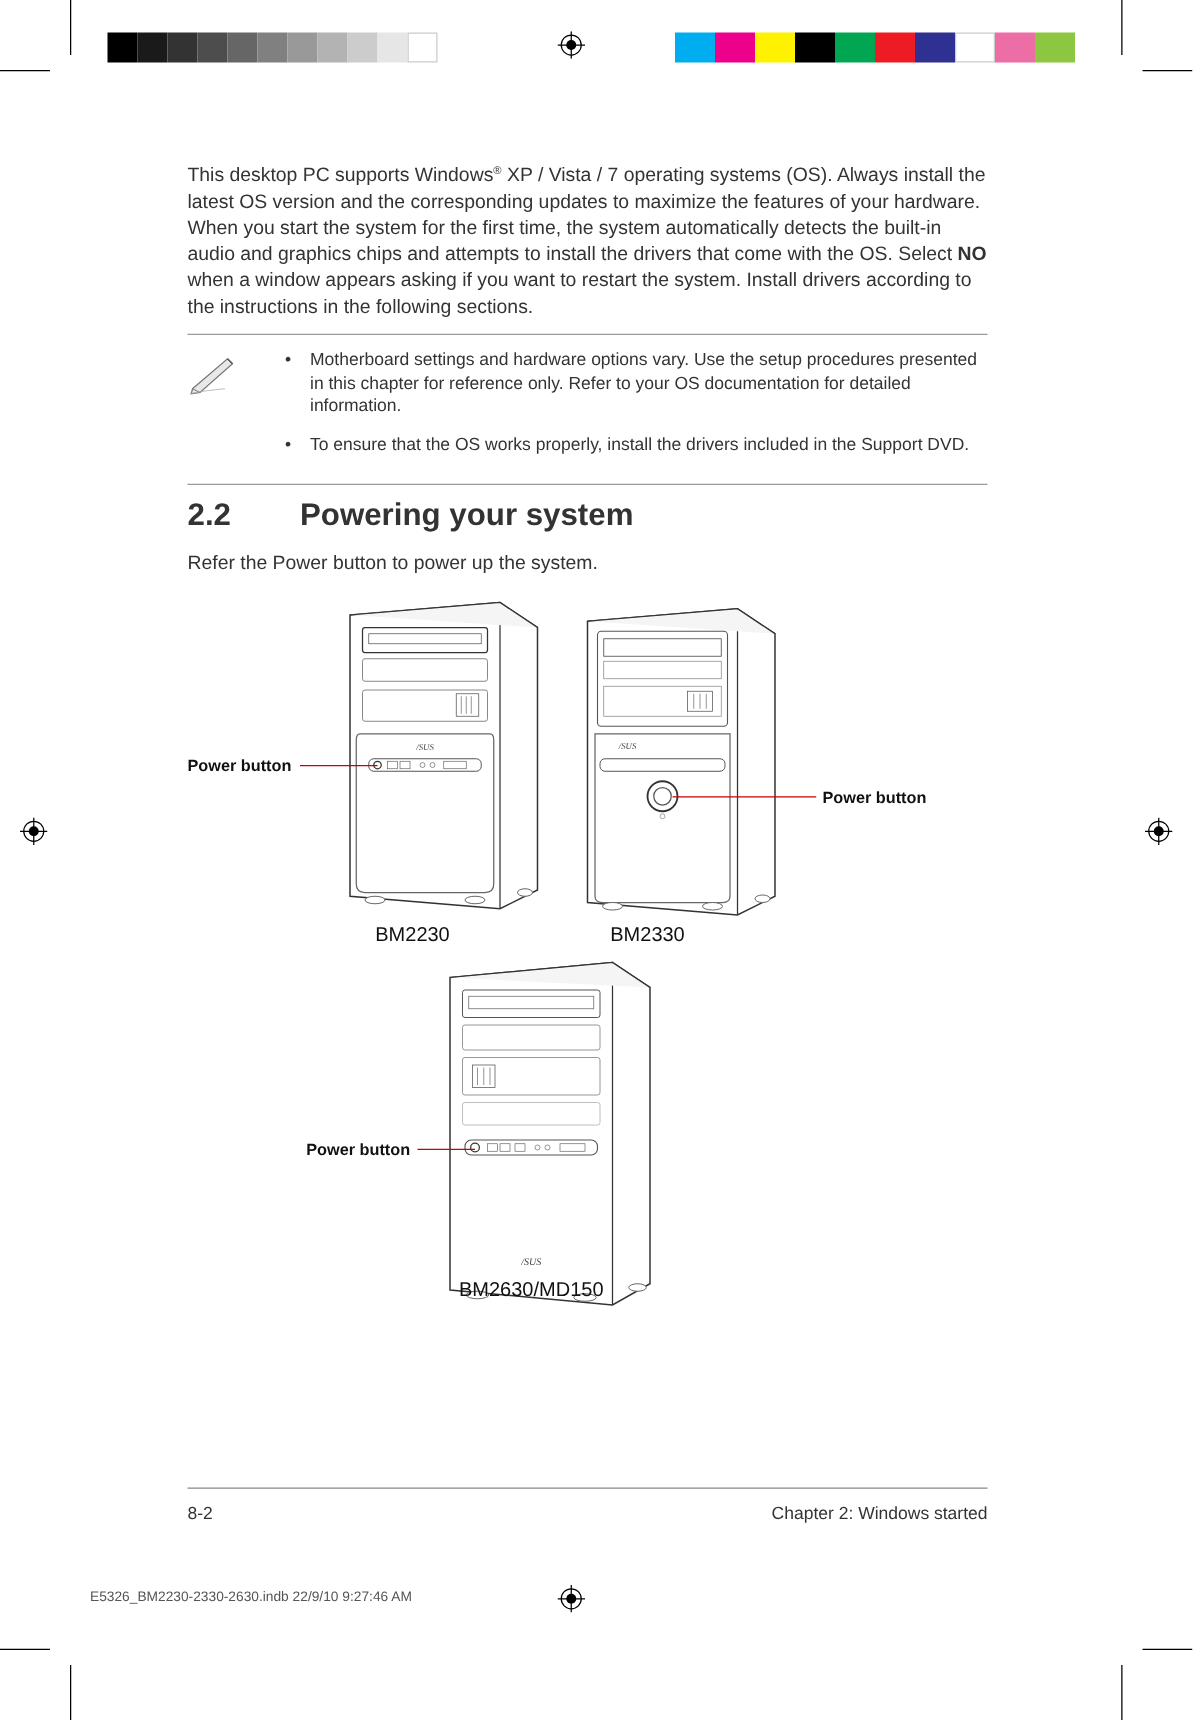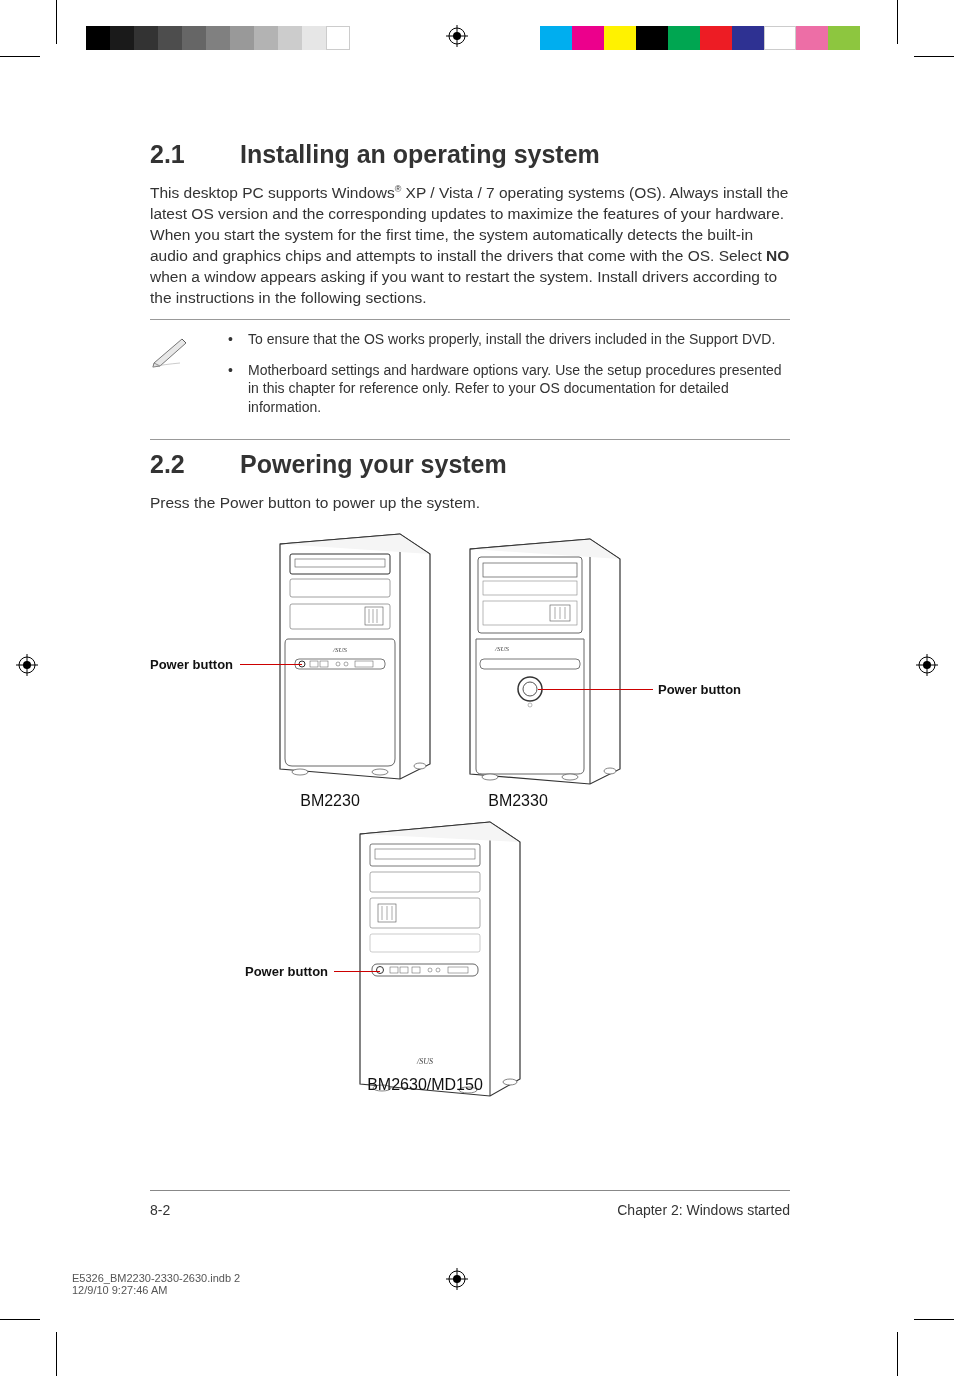--- a/index.html
+++ b/index.html
@@ -95,21 +95,21 @@
     width: 640px;
     display: flex; justify-content: space-between;
     font-size: 14px; color: #333;
   }
 
   .slug {
     position: absolute;
     left: 72px; top: 1272px;
     width: 810px;
     display: flex; justify-content: flex-start;
-    font-size: 11px; color: #555; flex-direction: column;
+    font-size: 11px; color: #555;
   }
 </style>
 </head>
 <body>
 
 <div class="crop-mark crop-tl-v"></div>
 <div class="crop-mark crop-tl-h"></div>
 <div class="crop-mark crop-tr-v"></div>
 <div class="crop-mark crop-tr-h"></div>
 <div class="crop-mark crop-bl-v"></div>
@@ -171,50 +171,47 @@
   <svg viewBox="0 0 22 22">
       <circle cx="11" cy="11" r="8" fill="none" stroke="#000" stroke-width="1"></circle>
       <circle cx="11" cy="11" r="4" fill="#000"></circle>
       <line x1="11" y1="0" x2="11" y2="22" stroke="#000"></line>
       <line x1="0" y1="11" x2="22" y2="11" stroke="#000"></line>
     </svg>
 </div>
 
 <div class="page">
 
-  <h2 class="section">
-    <span class="num">2.1</span><span>Installing an operating system</span>
-  </h2>
 
   <p class="body">
     <span>This desktop PC supports Windows</span><sup>®</sup><span> XP / Vista / 7 operating systems (OS). Always install the latest OS version and the corresponding updates to maximize the features of your hardware. When you start the system for the first time, the system automatically detects the built-in audio and graphics chips and attempts to install the drivers that come with the OS. Select </span><b>NO</b><span> when a window appears asking if you want to restart the system. Install drivers according to the instructions in the following sections.</span>
   </p>
 
   <hr class="note-rule">
   <div class="note-block">
     <div class="note-icon">
       <svg viewBox="0 0 42 34">
         <path d="M4 29 L32 5 L36 9 L10 32 L3 33 Z" fill="#e8e8e8" stroke="#777" stroke-width="1"></path>
         <path d="M32 5 L36 9" stroke="#555" stroke-width="1"></path>
         <path d="M4 29 L10 32" stroke="#777" stroke-width="0.8"></path>
         <path d="M2 33 C10 31 20 30 30 29" stroke="#aaa" stroke-width="0.6" fill="none"></path>
       </svg>
     </div>
     <ul class="note-list">
+      <li>Motherboard settings and hardware options vary. Use the setup procedures presented in this chapter for reference only. Refer to your OS documentation for detailed information.</li>
       <li>To ensure that the OS works properly, install the drivers included in the Support DVD.</li>
-      <li>Motherboard settings and hardware options vary. Use the setup procedures presented in this chapter for reference only. Refer to your OS documentation for detailed information.</li>
     </ul>
   </div>
   <hr class="note-rule">
 
   <h2 class="section" style="">
     <span class="num">2.2</span><span>Powering your system</span>
   </h2>
 
-  <p class="body">Press the Power button to power up the system.</p>
+  <p class="body">Refer the Power button to power up the system.</p>
 
   <div class="diagram-area">
 
     <div class="tower" style="left:110px; top:0">
       <svg width="180" height="260" viewBox="0 0 180 260">
 
         <path d="M20 20 L140 10 L170 30 L170 240 L140 255 L20 245 Z" fill="#fff" stroke="#333" stroke-width="1.2"></path>
         <path d="M140 10 L140 255" stroke="#333" stroke-width="1"></path>
         <path d="M20 20 L140 10 L170 30" fill="#f5f5f5" stroke="#333" stroke-width="1"></path>
 
@@ -323,14 +320,14 @@
 </div>
 
 <div class="footer-rule"></div>
 <div class="footer">
   <span>8-2</span>
   <span>Chapter 2: Windows started</span>
 </div>
 
 <div class="slug">
   <span>E5326_BM2230-2330-2630.indb   2</span>
-  <span>12/9/10   9:27:46 AM</span>
+  <span>2/9/10   9:27:46 AM</span>
 </div>
 
 </body></html>

